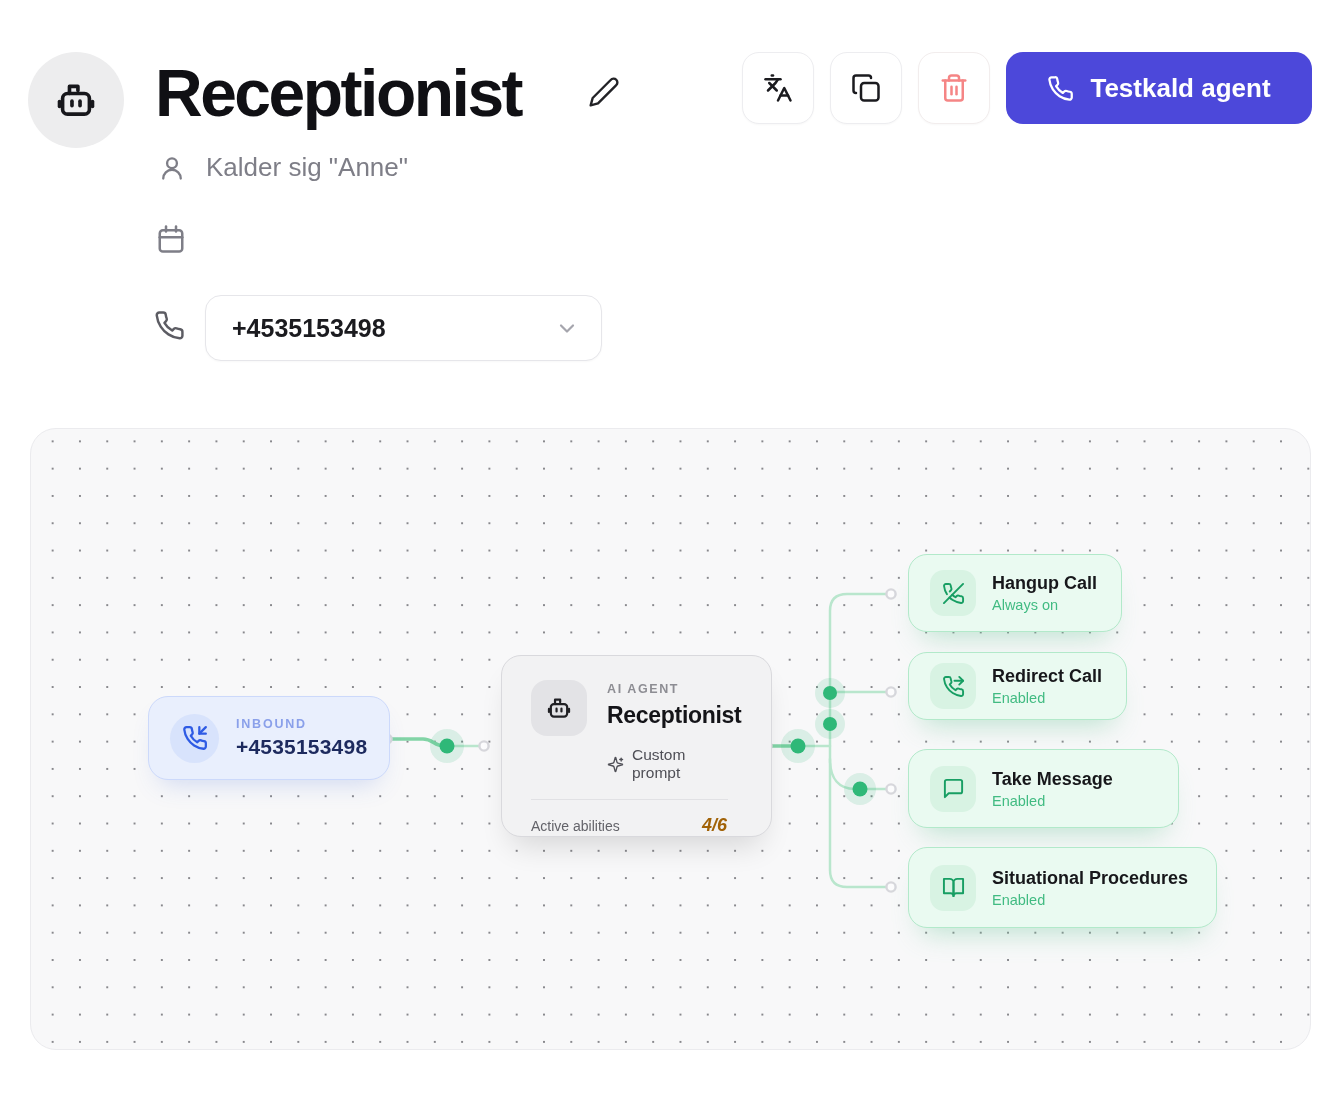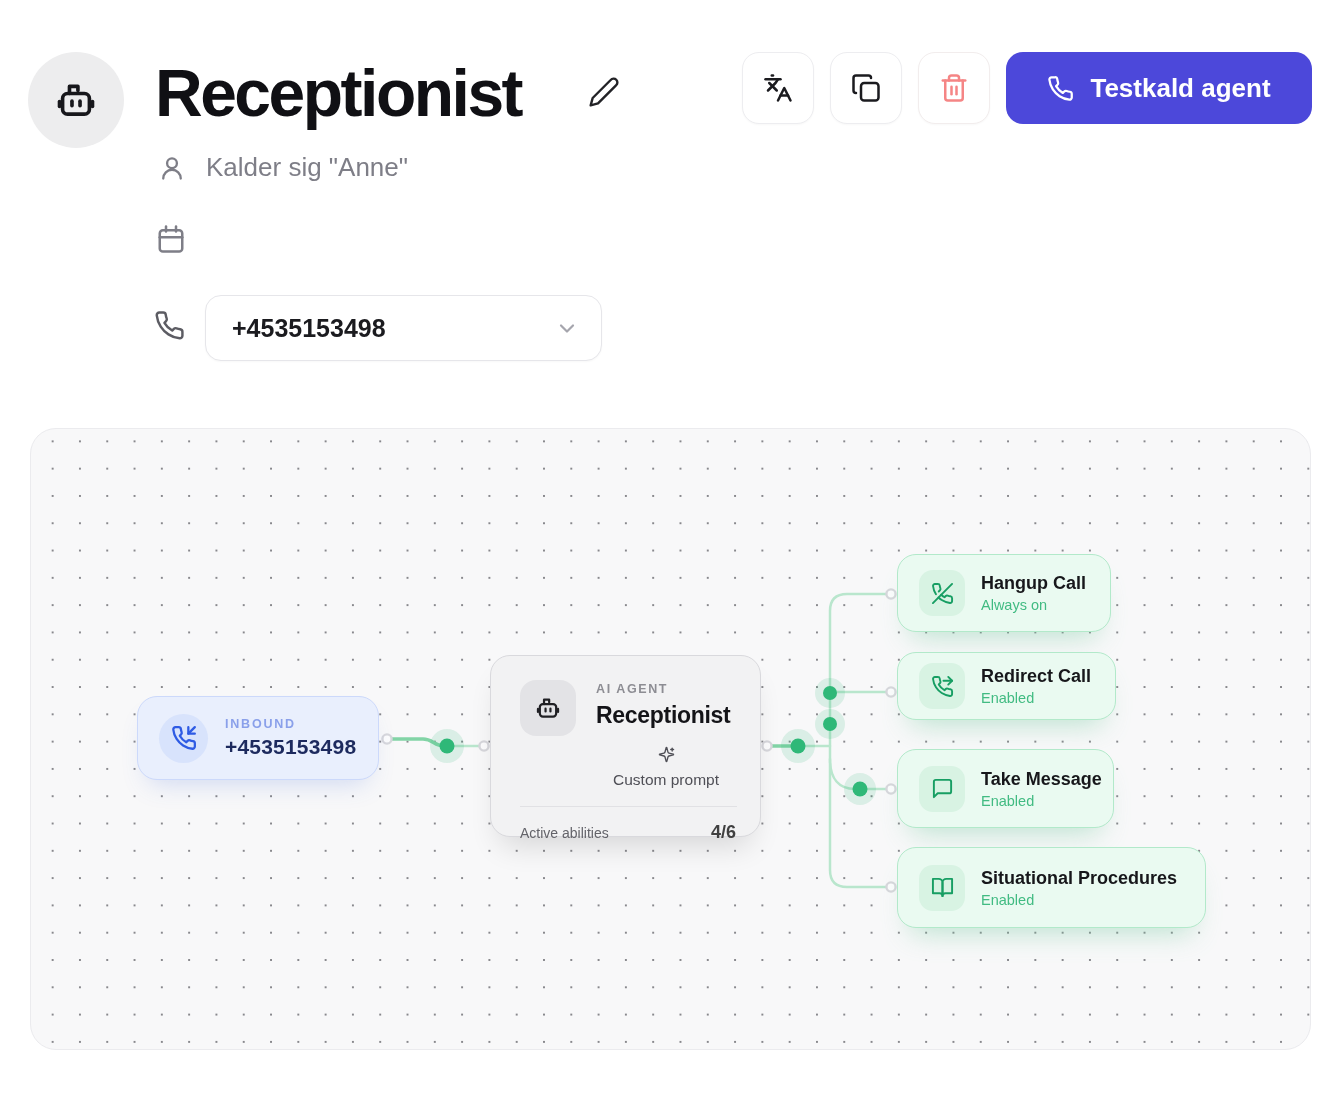--- a/index.html
+++ b/index.html
@@ -35,48 +35,48 @@
   .phone-select .val { font-size:25px; font-weight:700; color:#1b1b1f; }
   .phone-select .chev { color:#a5a5ad; }
 
   
   .canvas { position:absolute; left:30px; top:428px; width:1281px; height:622px;
             background:#f8f8f9; border:1.5px solid #ebebee; border-radius:26px; overflow:hidden;
             background-image:radial-gradient(circle, rgba(45,45,52,.55) 1.15px, transparent 1.35px);
             background-size:27.3px 27.3px; background-position:8px 26px; }
   .wires { position:absolute; left:0; top:0; }
 
-  .node { position:absolute; display:flex; align-items:center; }
+  .node { position:absolute; display:flex; align-items:center;margin-left:11px; }
   .node-inbound { left:106px; top:267px; width:242px; height:84px; background:#e9effd;
                   border:1.5px solid #ccd9fb; border-radius:20px; padding-left:21px; gap:17px;
                   box-shadow:0 14px 26px -12px rgba(70,110,220,.25); }
   .inb-circle { width:49px; height:49px; border-radius:50%; background:#d8e3fc; color:#2e5be4;
                 display:flex; align-items:center; justify-content:center; flex:0 0 auto; }
   .inb-label { font-size:12.5px; font-weight:700; letter-spacing:1.8px; color:#8aa0ea; margin-bottom:4px; }
   .inb-number { font-size:21px; font-weight:700; color:#1d2a5e; letter-spacing:.2px; }
 
   .node-agent { left:459px; top:226px; width:271px; height:182px; background:#f2f2f3;
-                border:1.5px solid #d9d9dd; border-radius:20px; display:block; padding:24px 24px 0 29px;
+                border:1.5px solid #d9d9dd; border-radius:20px; display:block; padding:24px 44px 0 29px;
                 box-shadow:0 18px 30px -10px rgba(0,0,0,.14); }
   .agent-head { display:flex; gap:20px; }
   .agent-tile { width:56px; height:56px; border-radius:16px; background:#e3e3e6; color:#202024;
                 display:flex; align-items:center; justify-content:center; flex:0 0 auto; }
   .agent-kicker { font-size:12.5px; font-weight:600; letter-spacing:1.6px; color:#8d8d93; margin:2px 0 6px; }
   .agent-name { font-size:23px; font-weight:800; color:#141418; letter-spacing:-.3px; }
-  .agent-prompt { display:flex; align-items:center; gap:8px; margin:10px 0 0 76px; color:#4f4f56; font-size:15.5px;flex-direction:column; }
+  .agent-prompt { display:flex; align-items:center; gap:8px; margin:10px 0 0 76px; color:#4f4f56; font-size:15.5px; }
   .agent-div { height:1px; background:#e1e1e4; margin:17px -1px 0 0; }
   .agent-foot { display:flex; justify-content:space-between; align-items:center; margin-top:15px; }
   .agent-foot .lbl { font-size:14px; color:#636369; }
-  .agent-foot .cnt { font-size:18px; font-weight:800; color:#404040; }
+  .agent-foot .cnt { font-size:18px; font-weight:800; color:#a16207;font-style:italic; }
 
   .node-green { background:#eafaf1; border:1.5px solid #b2e9ca; border-radius:19px; padding-left:21px; gap:16px;
                 box-shadow:0 18px 28px -14px rgba(110,200,155,.45); }
   .ng-hangup { left:866px; top:125px; width:214px; height:78px; }
   .ng-redirect { left:866px; top:223px; width:219px; height:68px; }
-  .ng-take { left:866px; top:320px; width:217px; height:79px; }
+  .ng-take { left:866px; top:320px; width:271px; height:79px; }
   .ng-situational { left:866px; top:418px; width:309px; height:81px; }
   .ng-tile { width:46px; height:46px; border-radius:14px; background:#d8f3e3; color:#179e63;
              display:flex; align-items:center; justify-content:center; flex:0 0 auto; }
   .ng-title { font-size:18px; font-weight:700; color:#17171b; margin-bottom:3px; white-space:nowrap; }
   .ng-status { font-size:14.5px; color:#41bb82; }
 
   svg { display:block; }
 </style>
 </head>
 <body>

